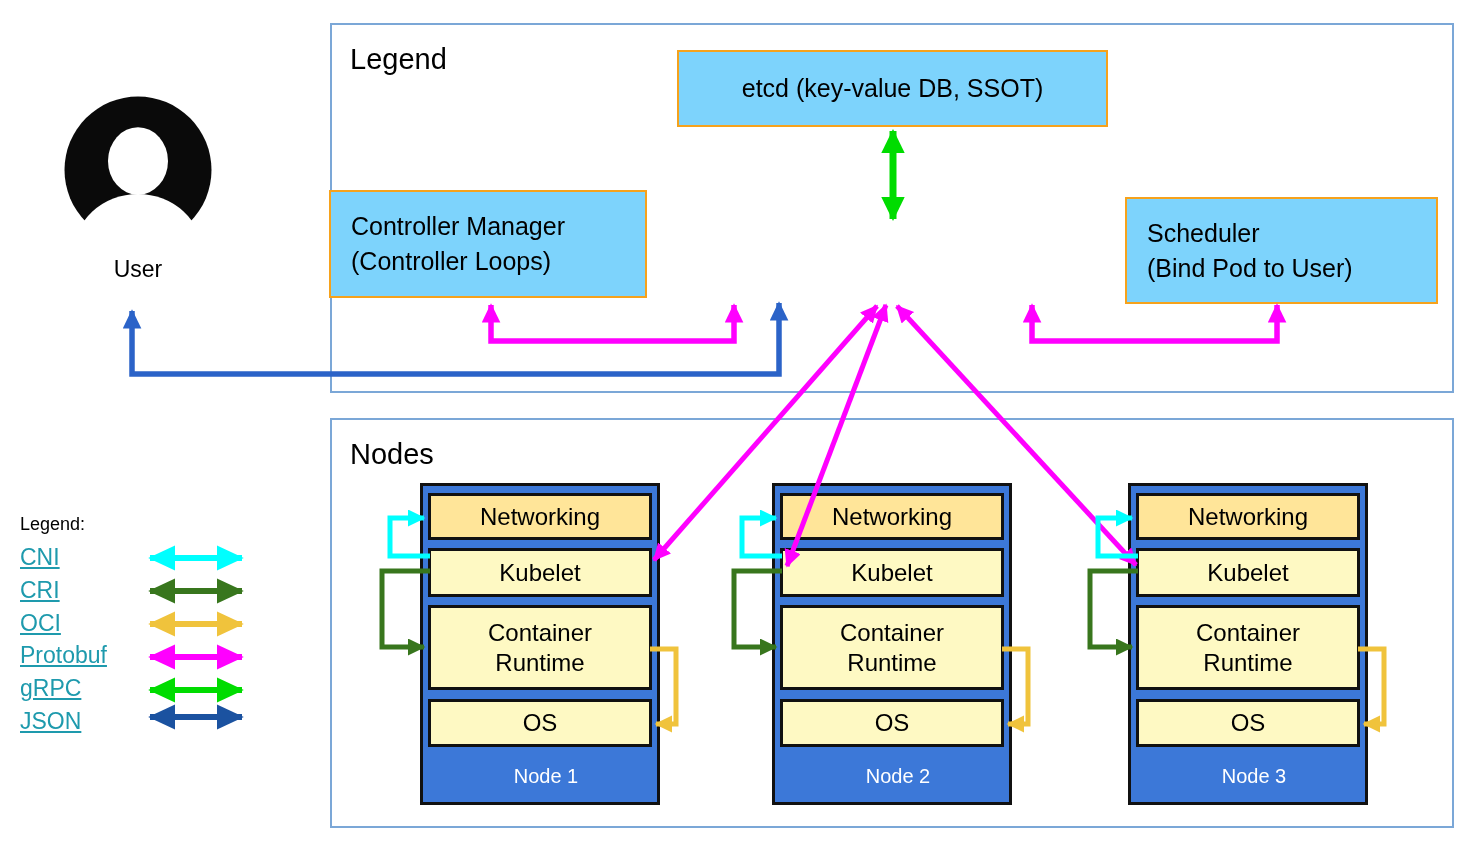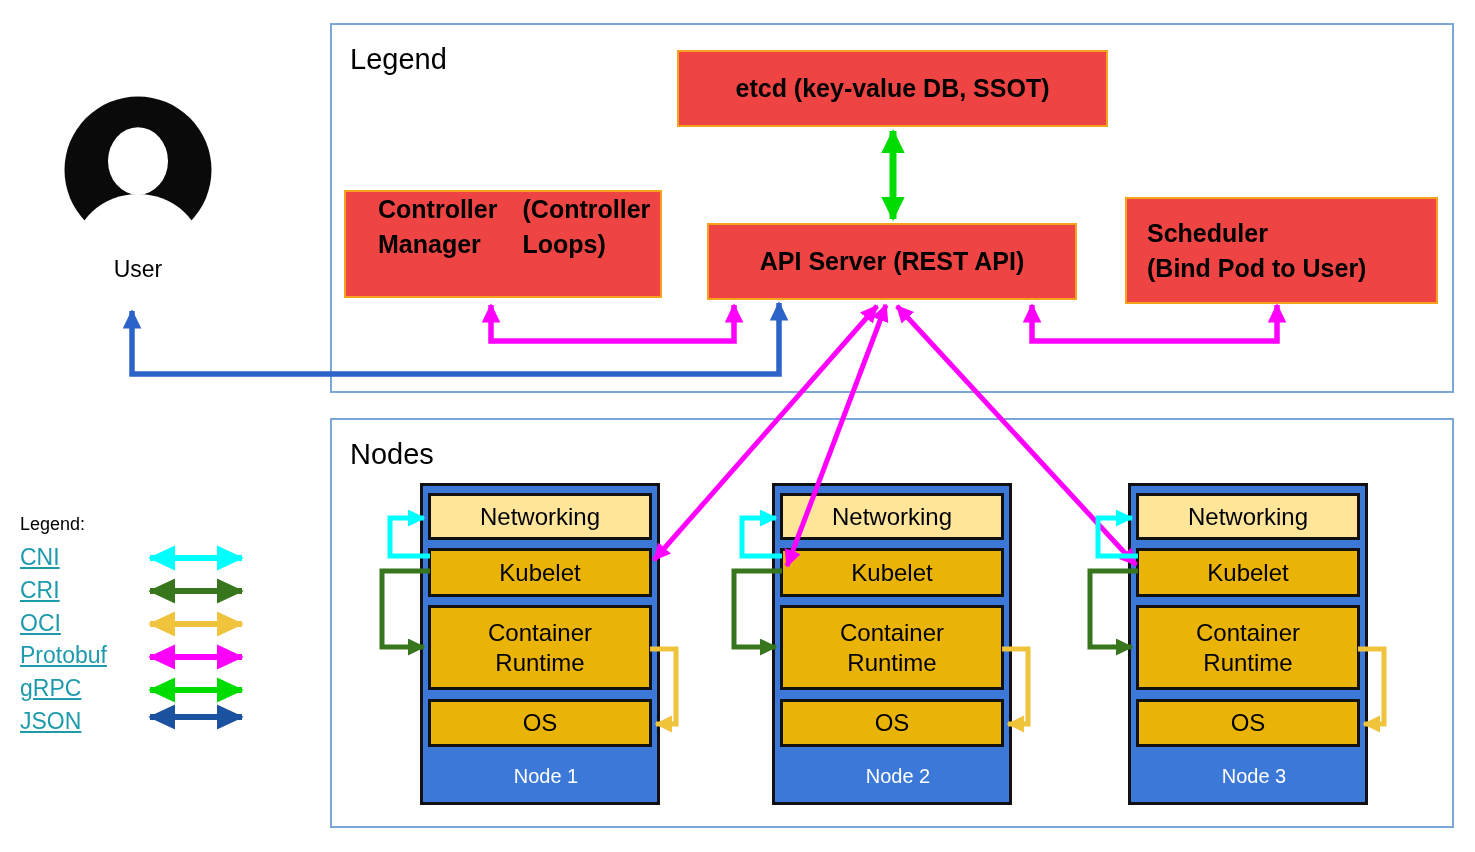--- a/index.html
+++ b/index.html
@@ -6,39 +6,39 @@
   .canvas{
     position:relative;width:1475px;height:852px;background:#ffffff;
     font-family:"Liberation Sans",sans-serif;color:#000;overflow:hidden;
   }
   
   .section{position:absolute;border:2px solid var(--section_border_blue);background:transparent;box-sizing:border-box;}
   #master-box{left:330px;top:23px;width:1124px;height:370px;}
   #nodes-box{left:330px;top:418px;width:1124px;height:410px;}
   .section-title{position:absolute;left:18px;top:18px;font-size:29px;}
   
-  .obox{position:absolute;border:2px solid var(--box_border_orange);background:#ef4444;
+  .obox{position:absolute;border:2px solid var(--box_border_orange);background:#7dd3fc;
         font-size:25px;display:flex;align-items:center;justify-content:center;
-        text-align:center;box-sizing:border-box;z-index:2;font-weight:bold;}
+        text-align:center;box-sizing:border-box;z-index:2;}
   #etcd-box{left:677px;top:50px;width:431px;height:77px;}
   #api-server-box{left:707px;top:223px;width:370px;height:77px;}
-  #controller-manager-box{left:344px;top:190px;width:318px;height:108px;
-        flex-direction:row;align-items:flex-start;justify-content:center;
-        padding-left:32px;text-align:left;line-height:35px;}
+  #controller-manager-box{left:329px;top:190px;width:318px;height:108px;
+        flex-direction:column;align-items:flex-start;justify-content:center;
+        padding-left:20px;text-align:left;line-height:35px;}
   #scheduler-box{left:1125px;top:191px;width:313px;height:107px;
         flex-direction:column;align-items:flex-start;justify-content:center;
         padding-left:20px;text-align:left;line-height:35px;margin-top:6px;}
   
   #user-icon{position:absolute;left:63px;top:95px;width:150px;height:150px;}
   #user-label{position:absolute;left:63px;top:256px;width:150px;text-align:center;font-size:23px;}
   
   .node{position:absolute;top:483px;width:240px;height:322px;background:var(--node_blue);
         border:3px solid #111;box-sizing:border-box;z-index:2;}
   #node-1{left:420px;} #node-2{left:772px;} #node-3{left:1128px;}
-  .layer{position:absolute;left:5px;width:224px;background:#eab308;border:3px solid #111;
+  .layer{position:absolute;left:5px;width:224px;background:#fef9c3;border:3px solid #111;
         box-sizing:border-box;display:flex;align-items:center;justify-content:center;
         font-size:24px;text-align:center;}
   .layer.networking{top:7px;height:47px;background:var(--networking_yellow);text-align:center;}
   .layer.kubelet{top:62px;height:49px;}
   .layer.runtime{top:119px;height:85px;line-height:30px;}
   .layer.runtime span{display:inline-block;max-width:150px;}
   .layer.os{top:213px;height:48px;}
   .node-label{position:absolute;left:12px;right:0;top:279px;text-align:center;color:#fff;font-size:20px;}
   
   #legend{position:absolute;left:20px;top:508px;}
@@ -63,23 +63,20 @@
 
   <div class="section" id="master-box">
     <div class="section-title">Legend</div>
   </div>
   <div class="obox" id="etcd-box">
     <span>etcd (key-value DB, SSOT)</span>
   </div>
   <div class="obox" id="controller-manager-box">
     <span>Controller Manager</span>
     <span>(Controller Loops)</span>
-  </div>
-  <div class="obox" id="api-server-box">
-    <span>API Server (REST API)</span>
   </div>
   <div class="obox" id="scheduler-box">
     <span>Scheduler</span>
     <span>(Bind Pod to User)</span>
   </div>
 
   <div class="section" id="nodes-box">
     <div class="section-title">Nodes</div>
   </div>
 

